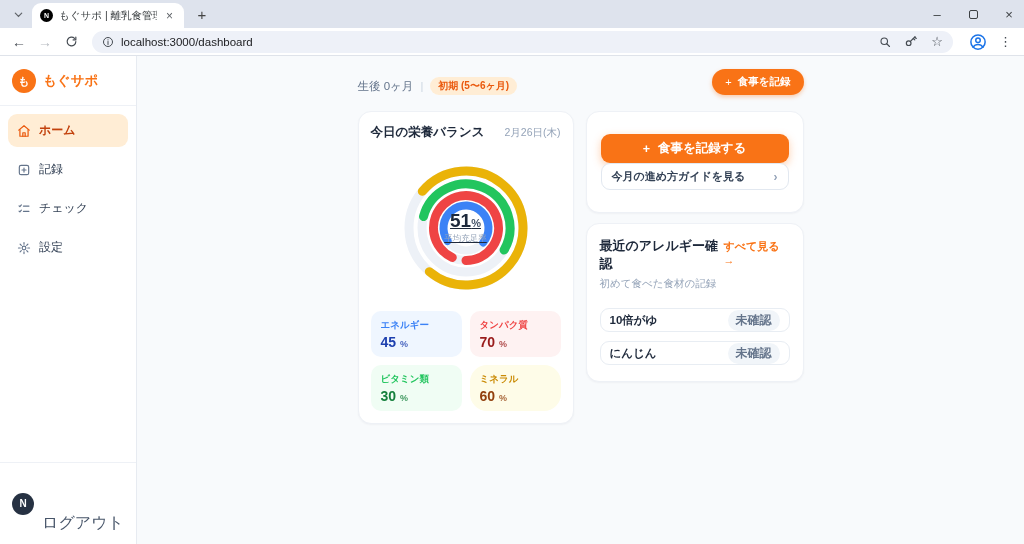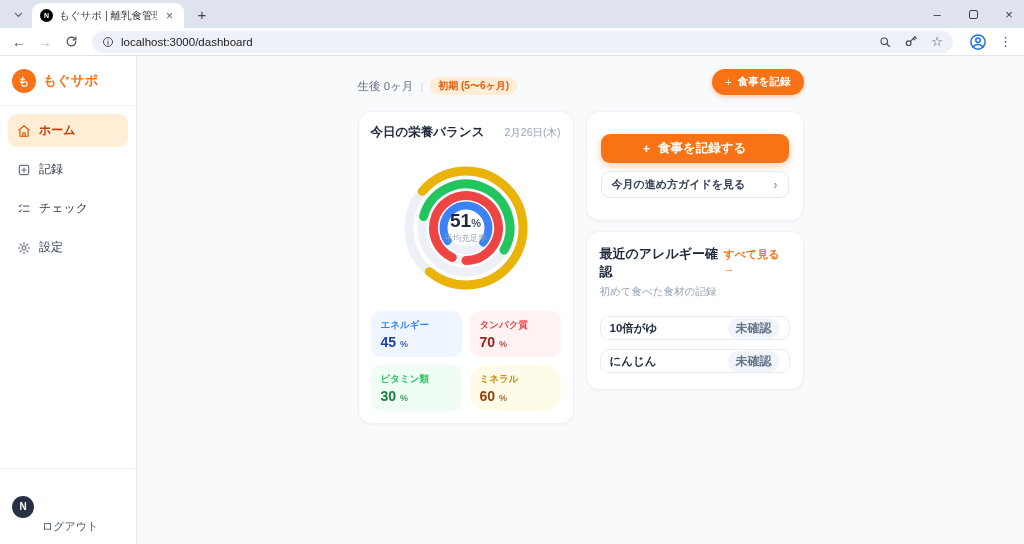--- a/index.html
+++ b/index.html
@@ -33,21 +33,21 @@
   .logo-row { display:flex; align-items:center; gap:7px; padding:13px 12px 12px; border-bottom:1px solid #eef1f6; }
   .logo-circle { width:24px; height:24px; border-radius:50%; background:#f97316; color:#fff; font-size:11px; font-weight:bold; display:flex; align-items:center; justify-content:center; flex:none; }
   .logo-name { color:#f97316; font-weight:bold; font-size:13.5px; }
   .nav { padding:8px 8px; display:flex; flex-direction:column; gap:6px; flex:1; }
   .nav-item { display:flex; align-items:center; gap:8px; padding:8px 9px; border-radius:9px; font-size:12px; color:#334155; }
   .nav-item .ni { width:14px; height:14px; color:#64748b; flex:none; display:flex; }
   .nav-item.active { background:#ffedd5; color:#c2410c; font-weight:bold; }
   .nav-item.active .ni { color:#ea580c; }
   .sidebar-bottom { border-top:1px solid #eef1f6; padding:10px 12px; display:flex; align-items:center; gap:8px; }
   .user-avatar { width:22px; height:22px; border-radius:50%; background:#263142; color:#fff; font-size:10px; font-weight:bold; display:flex; align-items:center; justify-content:center; }
-  .logout-label { font-size:11px; color:#475569;margin-top:40px; }
+  .logout-label { font-size:16px; color:#475569;margin-top:40px; }
 
   .main { flex:1; background:#f8fafc; overflow:hidden; }
   .container { width:446px; margin:0 auto; padding-top:13px; }
 
   .page-head { display:flex; justify-content:space-between; align-items:flex-end; }
   .child-name { font-size:20px; font-weight:800; color:#1e293b; letter-spacing:.5px; }
   .sub-row { display:flex; align-items:center; gap:7px; margin-top:5px; }
   .age { font-size:11.5px; color:#64748b; }
   .sep { color:#cbd5e1; font-size:11px; }
   .stage-badge { background:#ffedd5; color:#ea580c; font-size:10px; font-weight:bold; padding:2px 8px; border-radius:999px; }
@@ -56,39 +56,39 @@
 
   .cards { display:flex; gap:12px; margin-top:16px; }
   .card { background:#fff; border:1px solid #eef1f6; border-radius:13px; box-shadow:0 1px 2px rgba(15,23,42,.04); }
 
   
   .nutrition-card { width:216px; padding:12px; }
   .card-title-row { display:flex; justify-content:space-between; align-items:center; }
   .card-title { font-size:12.5px; font-weight:bold; color:#1e293b; }
   .card-date { font-size:10.5px; color:#94a3b8; }
   .ring-wrap { position:relative; width:150px; height:150px; margin:12px auto 8px; }
-  .ring-center { position:absolute; inset:0; display:flex; flex-direction:column; align-items:center; justify-content:center; }
+  .ring-center { position:absolute; inset:0; display:flex; flex-direction:column; align-items:center; justify-content:center;text-decoration:underline; }
   .ring-val { font-size:19px; font-weight:800; color:#1e293b; line-height:1; }
   .ring-val .pct { font-size:11px; font-weight:bold; color:#475569; }
   .ring-label { font-size:8.5px; color:#94a3b8; margin-top:3px; }
   .chips { display:grid; grid-template-columns:1fr 1fr; gap:8px; }
   .chip { border-radius:10px; padding:8px 10px 7px; }
   .chip-label { font-size:9.5px; font-weight:bold; display:block; }
   .chip-value { font-size:14px; font-weight:800; margin-top:2px; }
   .chip-value .unit { font-size:9px; font-weight:bold; opacity:.8; }
   .chip-energy { background:#eff6ff; } .chip-energy .chip-label{color:#3b82f6;} .chip-energy .chip-value{color:#1e40af;}
   .chip-protein { background:#fef2f2; } .chip-protein .chip-label{color:#ef4444;} .chip-protein .chip-value{color:#991b1b;}
   .chip-vitamin { background:#f0fdf4; } .chip-vitamin .chip-label{color:#22c55e;} .chip-vitamin .chip-value{color:#15803d;}
   .chip-mineral { background:#fefce8;border-radius:17px; } .chip-mineral .chip-label{color:#ca8a04;} .chip-mineral .chip-value{color:#92400e;}
 
   
   .right-col { width:218px; display:flex; flex-direction:column; gap:10px; }
   .actions-card { padding:22px 14px; }
   .record-btn-lg { width:100%; height:29px; background:#f97316; color:#fff; border:none; border-radius:9px; font-size:12.5px; font-weight:bold; display:flex; align-items:center; justify-content:center; gap:8px; box-shadow:0 3px 8px rgba(249,115,22,.35); }
-  .guide-btn { width:100%; height:27px; margin-top:8px; background:#fff; border:1px solid #e2e8f0; border-radius:9px; font-size:11px; font-weight:bold; color:#334155; display:flex; align-items:center; justify-content:space-between; padding:0 10px; }
+  .guide-btn { width:100%; height:27px; background:#fff; border:1px solid #e2e8f0; border-radius:9px; font-size:11px; font-weight:bold; color:#334155; display:flex; align-items:center; justify-content:space-between; padding:0 10px; }
   .guide-chevron { color:#94a3b8; font-size:12px; }
 
   .allergy-card { padding:13px 13px 16px; }
   .allergy-head { display:flex; justify-content:space-between; align-items:flex-start; }
   .allergy-title { font-size:13px; font-weight:bold; color:#1e293b; }
   .allergy-sub { font-size:10.5px; color:#94a3b8; margin-top:4px; }
   .see-all { font-size:11px; font-weight:bold; color:#f97316; margin-top:2px; }
   .allergy-list { margin-top:17px; display:flex; flex-direction:column; gap:9px; }
   .allergy-row { border:1px solid #e8edf3; border-radius:9px; height:24px; display:flex; align-items:center; justify-content:space-between; padding:0 9px; }
   .food-name { font-size:11.5px; font-weight:bold; color:#1e293b; }

